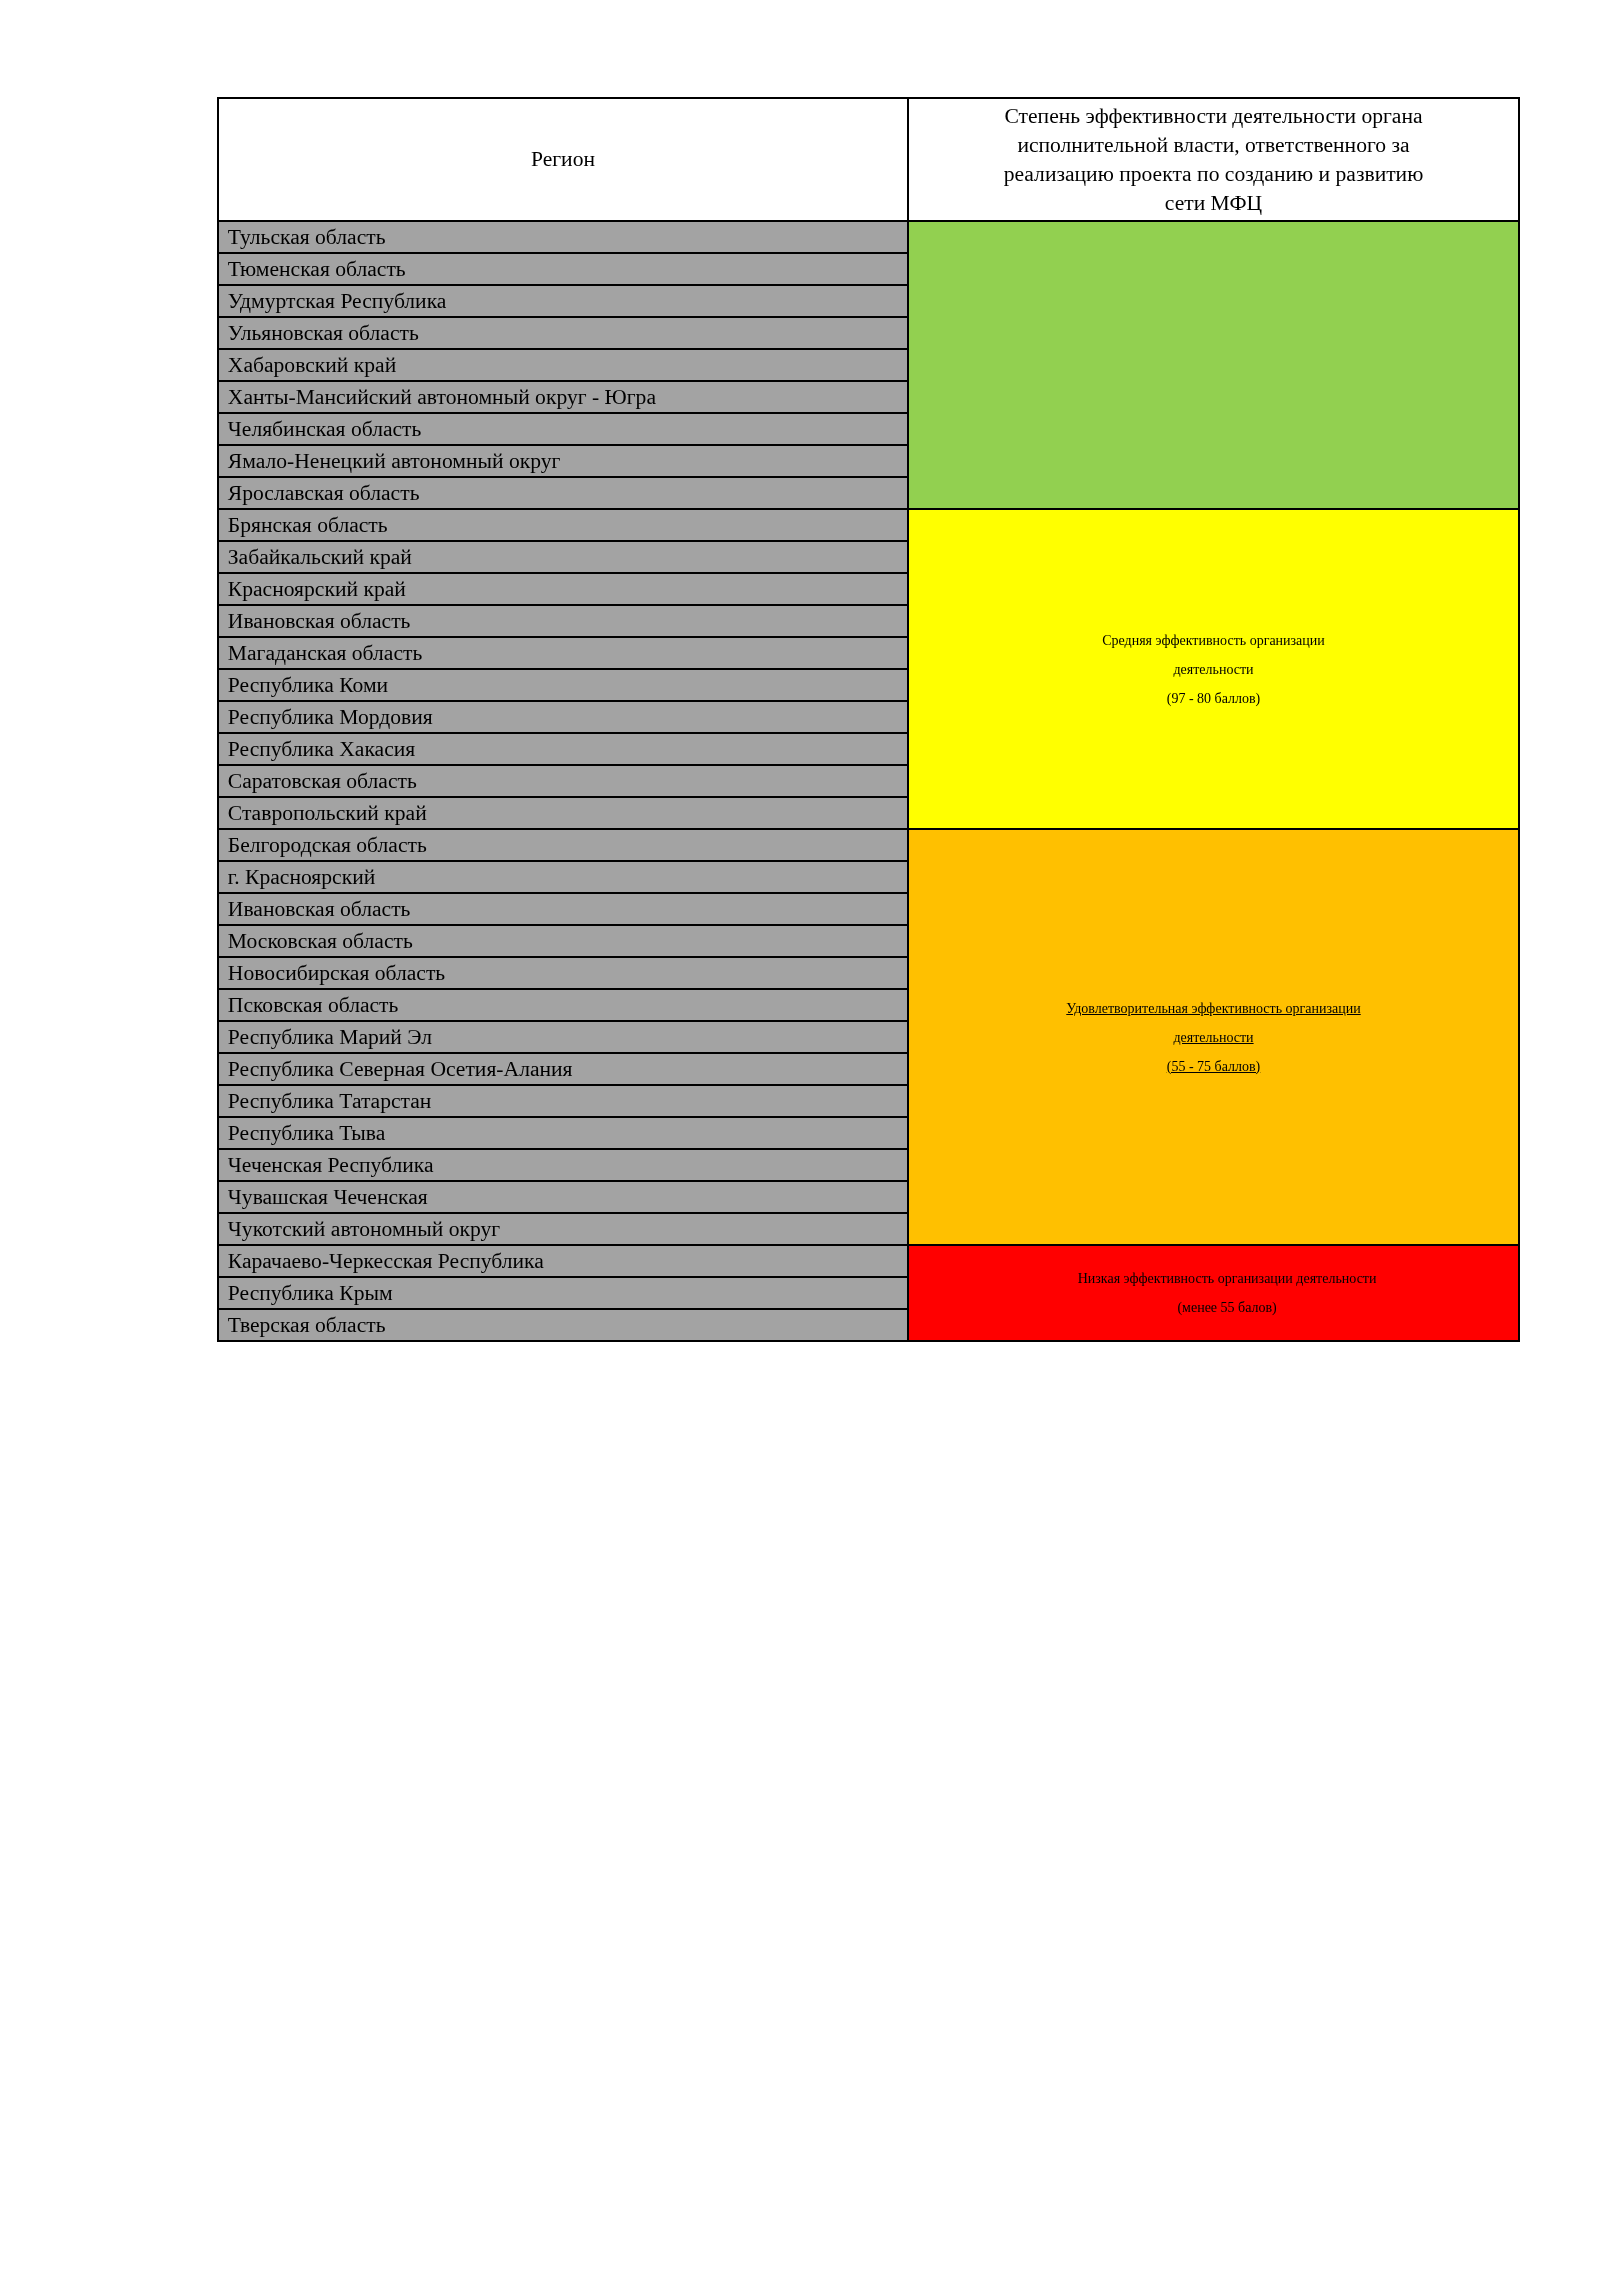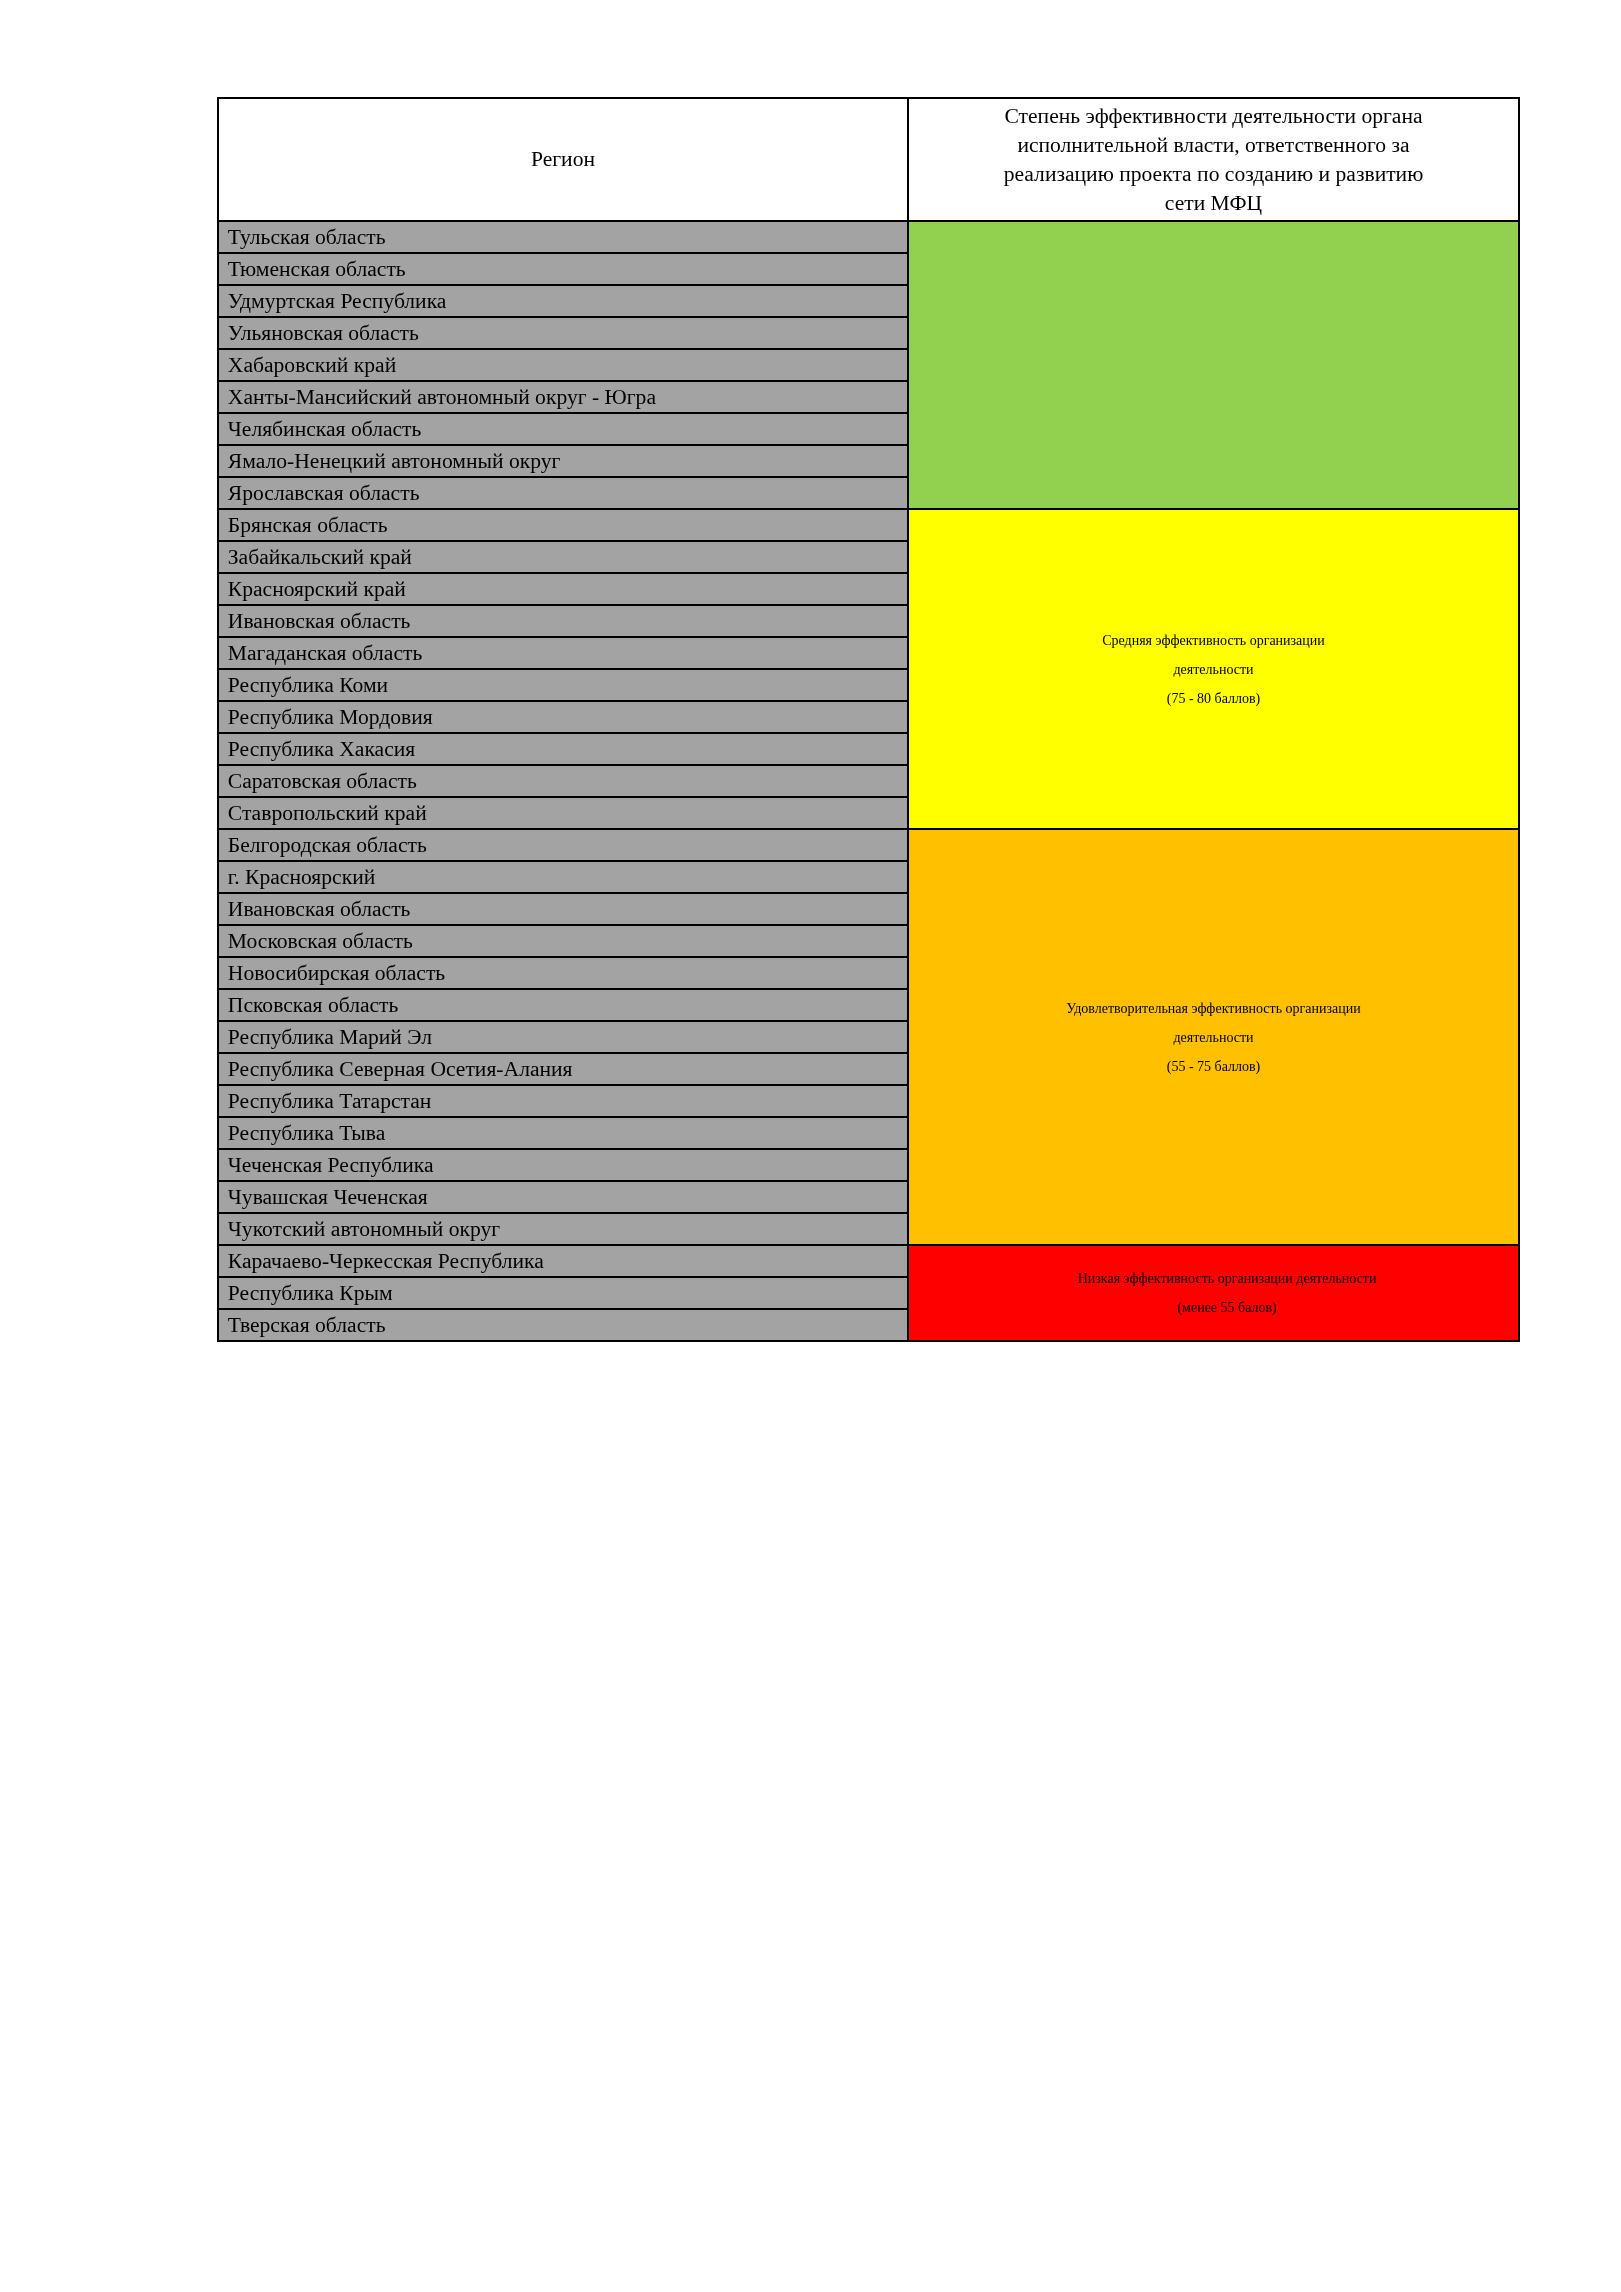--- a/index.html
+++ b/index.html
@@ -101,21 +101,21 @@
           <td class="region-cell">Ямало-Ненецкий автономный округ</td>
         </tr>
         <tr>
           <td class="region-cell">Ярославская область</td>
         </tr>
         <tr>
           <td class="region-cell">Брянская область</td>
           <td class="group-cell" rowspan="10" style="background-color: rgb(255, 255, 0);">
             <div class="group-line">Средняя эффективность организации</div>
             <div class="group-line">деятельности</div>
-            <div class="group-line">(75 - 80 баллов)</div>
+            <div class="group-line">(97 - 80 баллов)</div>
           </td>
         </tr>
         <tr>
           <td class="region-cell">Забайкальский край</td>
         </tr>
         <tr>
           <td class="region-cell">Красноярский край</td>
         </tr>
         <tr>
           <td class="region-cell">Ивановская область</td>
@@ -133,21 +133,21 @@
           <td class="region-cell">Республика Хакасия</td>
         </tr>
         <tr>
           <td class="region-cell">Саратовская область</td>
         </tr>
         <tr>
           <td class="region-cell">Ставропольский край</td>
         </tr>
         <tr>
           <td class="region-cell">Белгородская область</td>
-          <td class="group-cell" rowspan="13" style="background-color: rgb(255, 192, 0);">
+          <td class="group-cell" rowspan="13" style="background-color: rgb(255, 192, 0); text-decoration: underline;">
             <div class="group-line">Удовлетворительная эффективность организации</div>
             <div class="group-line">деятельности</div>
             <div class="group-line">(55 - 75 баллов)</div>
           </td>
         </tr>
         <tr>
           <td class="region-cell">г. Красноярский</td>
         </tr>
         <tr>
           <td class="region-cell">Ивановская область</td>

